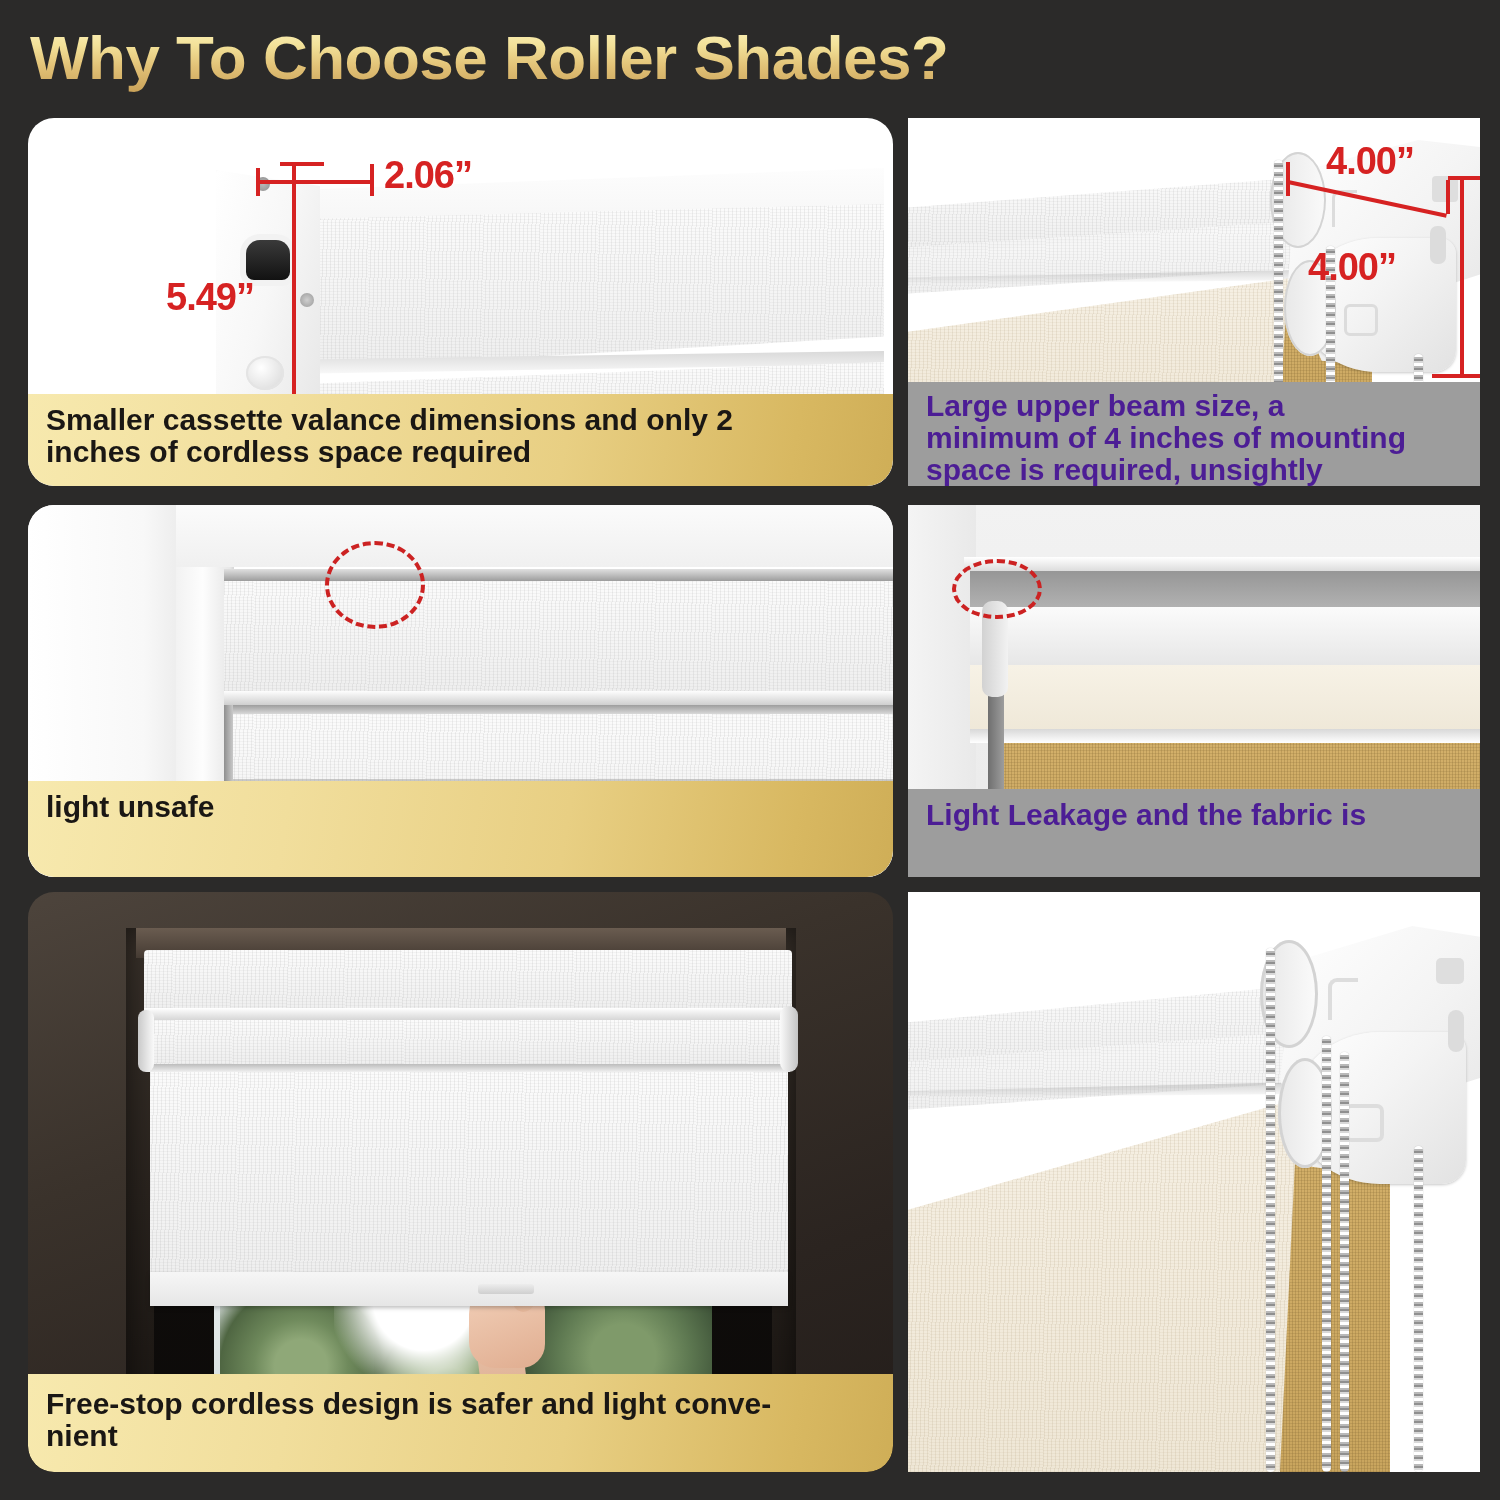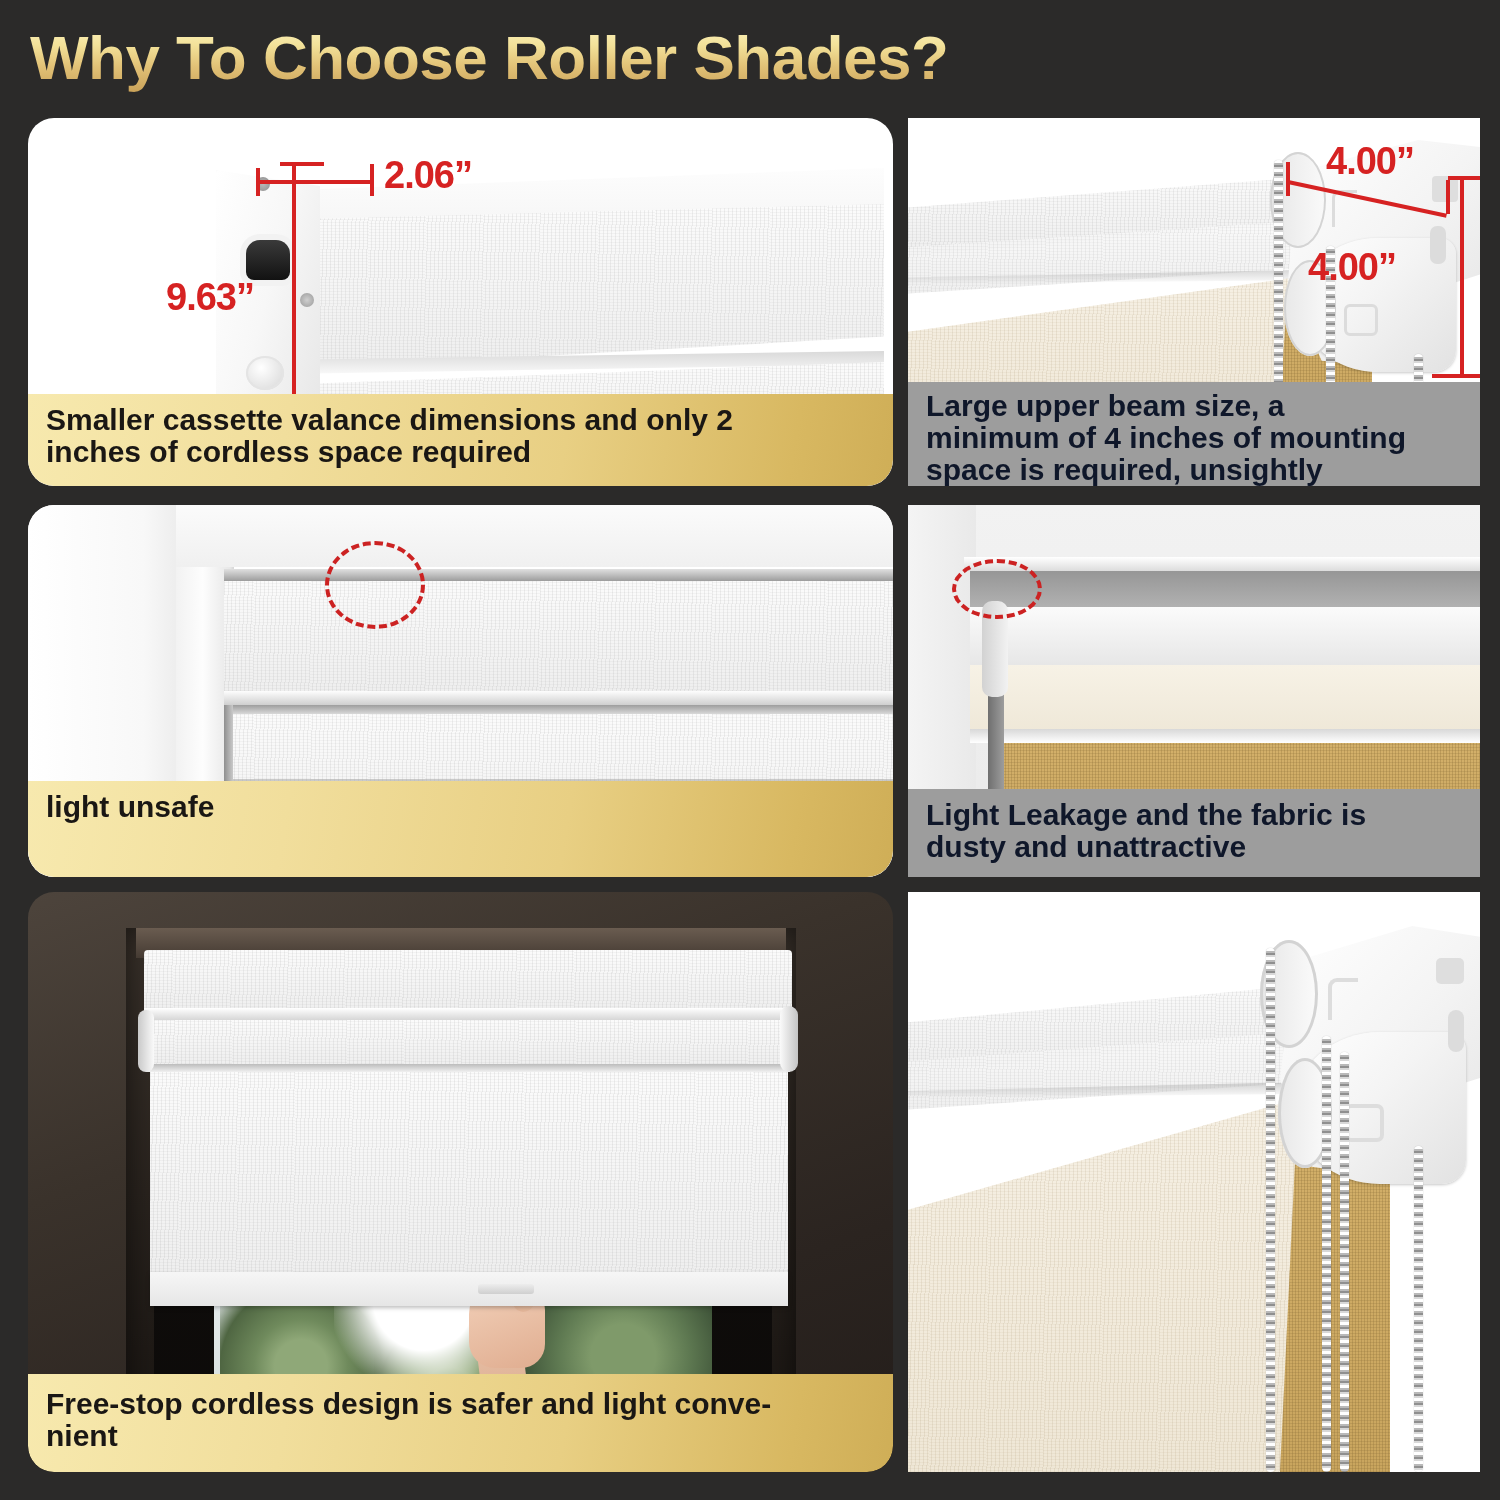--- a/index.html
+++ b/index.html
@@ -36,21 +36,21 @@
     padding:10px 16px 12px 18px;
     font-weight:bold;line-height:1.06;
   }
   .cap.good{
     background:linear-gradient(100deg,#f6e6a8 0%,#f0dd9a 28%,#e7cd80 60%,#d9b863 86%,#cdа 100%);
     background:linear-gradient(100deg,#f7e9ae 0%,#f1de9c 30%,#e8cf83 62%,#d8b861 88%,#cfae57 100%);
     color:#1a1714;font-size:30px;
     border-bottom-left-radius:26px;border-bottom-right-radius:26px;
   }
   .cap.bad{
-    background:#9d9d9d;color:#0f172a;font-size:30px;
+    background:#9d9d9d;color:#4c1d95;font-size:30px;
   }
   .cap .ln{display:block;white-space:nowrap;}
 
   
   .bg-white{position:absolute;inset:0;background:#ffffff;}
   .bg-lite{position:absolute;inset:0;background:linear-gradient(180deg,#f2f2f2 0%,#eaeaea 100%);}
 
   
   .fab-white{
     background:
@@ -126,21 +126,21 @@
            background:radial-gradient(circle,#cfcfcf,#9a9a9a);border-radius:50%;"></div>
 
       <div class="rline" style="left:228px;top:62px;width:118px;height:4px;"></div>
       <div class="rline" style="left:228px;top:50px;width:4px;height:28px;"></div>
       <div class="rline" style="left:342px;top:46px;width:4px;height:32px;"></div>
       <div class="dimtxt" style="position:absolute;left:356px;top:36px;">2.06”</div>
 
       <div class="rline" style="left:264px;top:44px;width:4px;height:278px;"></div>
       <div class="rline" style="left:252px;top:44px;width:44px;height:4px;"></div>
       <div class="rline" style="left:252px;top:318px;width:44px;height:4px;"></div>
-      <div class="dimtxt" style="position:absolute;left:138px;top:158px;">9.63”</div>
+      <div class="dimtxt" style="position:absolute;left:138px;top:158px;">5.49”</div>
     </div>
 
     <div class="cap good" style="height:92px;">
       <span class="ln">Smaller cassette valance dimensions and only 2</span>
       <span class="ln">inches of cordless space required</span>
     </div>
   </div>
 
   <div class="panel bad" style="left:908px;top:118px;width:572px;height:368px;">
     <div class="photo">
@@ -283,21 +283,20 @@
       <div style="position:absolute;left:62px;top:318px;width:0;height:0;
            border-top:8px solid transparent;border-bottom:8px solid transparent;border-left:14px solid #cf3520;"></div>
       <div style="position:absolute;left:128px;top:323px;width:28px;height:6px;background:#cf3520;"></div>
       <div style="position:absolute;left:116px;top:318px;width:0;height:0;
            border-top:8px solid transparent;border-bottom:8px solid transparent;border-right:14px solid #cf3520;"></div>
       <div class="gaplbl" style="position:absolute;left:162px;top:306px;">Large gap</div>
     </div>
 
     <div class="cap bad" style="height:88px;padding-top:10px;">
       <span class="ln">Light Leakage and the fabric is</span>
-      <span class="ln">dusty and unattractive</span>
     </div>
   </div>
 
   <div class="panel good" style="left:28px;top:892px;width:865px;height:580px;">
     <div class="photo">
       <div style="position:absolute;inset:0;
            background:linear-gradient(160deg,#4d443c 0%,#3a322b 35%,#2b2420 72%,#231d1a 100%);"></div>
 
       <div style="position:absolute;left:98px;top:36px;width:670px;height:544px;
            background:linear-gradient(180deg,#3a322b,#171310);box-shadow:inset 0 0 30px rgba(0,0,0,.6);"></div>

